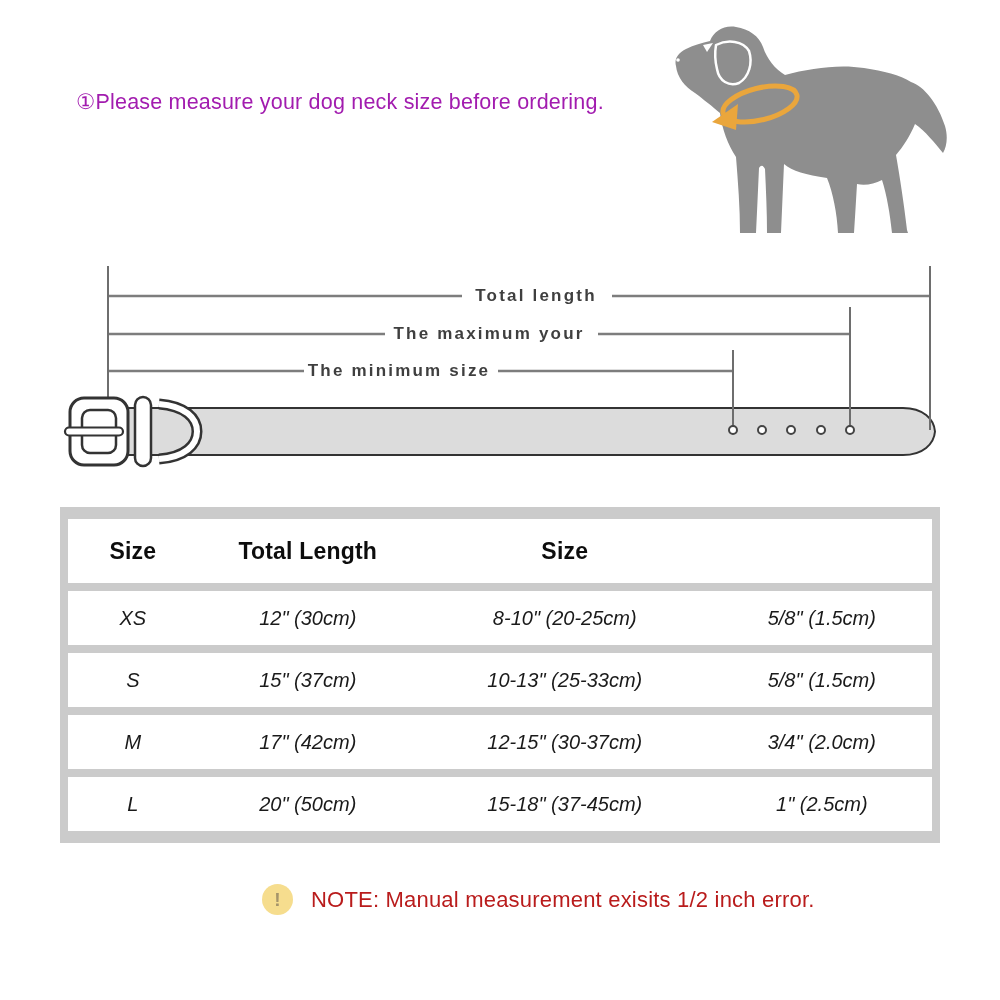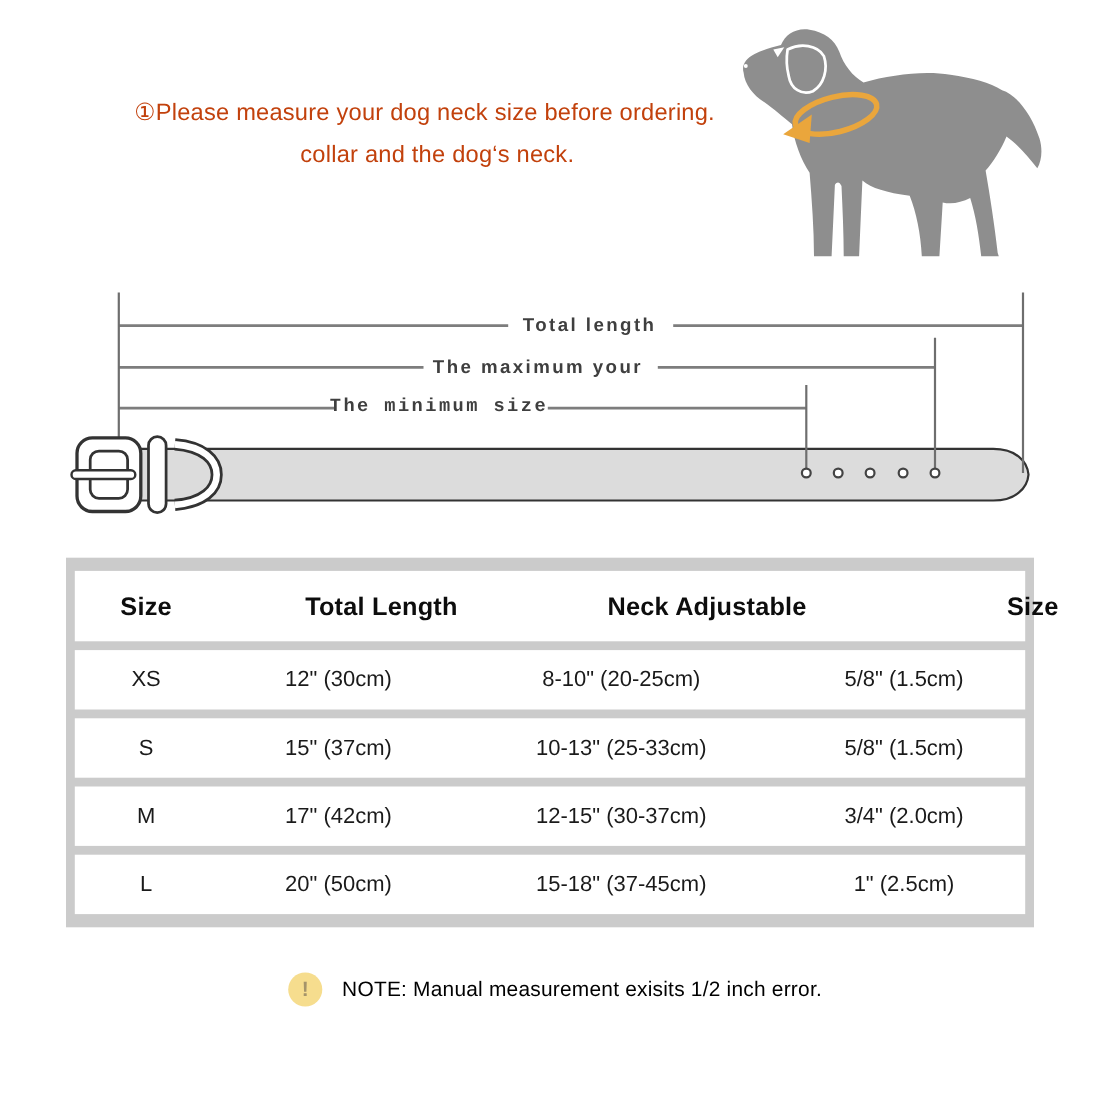--- a/index.html
+++ b/index.html
@@ -1,64 +1,63 @@
 <!DOCTYPE html>
 <html><head>
 <meta charset="utf-8">
 <style>
   * { margin:0; padding:0; box-sizing:border-box; }
   html,body { background:#ffffff; }
   body { font-family:"Liberation Sans", sans-serif; }
   .canvas { position:relative; width:1000px; height:1000px; background:#ffffff; overflow:hidden; }
 
   
-  .instructions { position:absolute; left:76px; top:88px; width:620px; color:#c2410c;text-align:center; }
+  .instructions { position:absolute; left:76px; top:88px; width:620px; color:#a21caf; }
   .instr-line { font-size:21.5px; line-height:28px; letter-spacing:0.2px; }
   .instr-line.l1 { margin-bottom:10px; }
   .instr-line.l2 { margin-bottom:1px; }
   .instr-line.l3 { padding-left:23px; }
 
   
   .dog-wrap { position:absolute; left:648px; top:16px; width:312px; height:228px; }
 
   
   .diagram-wrap { position:absolute; left:55px; top:260px; width:890px; height:212px; }
   .dim-label { position:absolute; transform:translateX(-50%); font-size:17px; font-weight:600;
                letter-spacing:2.2px; color:#3f3f3f; white-space:nowrap; }
   .dim-label.total { left:536px; top:286px; }
   .dim-label.max   { left:489px; top:324px; }
-  .dim-label.min   { left:399px; top:361px;font-family:Liberation Mono, monospace; }
+  .dim-label.min   { left:399px; top:361px; }
 
   
   .size-table { position:absolute; left:60px; top:507px; width:880px; height:336px;
                 background:#cbcbcb; padding:12px 8px; }
   .t-row { display:grid; grid-template-columns:15% 25.5% 34% 25.5%; align-items:center;
            background:#ffffff; }
-  .t-row.header { height:64px; margin-bottom:8px;gap:39px; }
+  .t-row.header { height:64px; margin-bottom:8px; }
   .t-row.body { height:54px; margin-bottom:8px; }
   .t-row.body:last-child { margin-bottom:0; }
   .t-cell { text-align:center; }
   .t-row.header .t-cell { font-size:23px; font-weight:bold; color:#0d0d0d; letter-spacing:0.2px; }
-  .t-row.body .t-cell { font-size:20px; color:#1a1a1a; }
+  .t-row.body .t-cell { font-size:20px; color:#1a1a1a;font-style:italic; }
 
   
   .note { position:absolute; left:262px; top:884px; display:flex; align-items:center; }
   .note-badge { width:31px; height:31px; border-radius:50%; background:#f6dd8e;
                 display:flex; align-items:center; justify-content:center;
                 color:#a5946a; font-size:19px; font-weight:bold; flex:0 0 auto; }
-  .note-text { margin-left:18px; font-size:19px; color:#000000; letter-spacing:0.2px; white-space:nowrap; }
+  .note-text { margin-left:18px; font-size:22px; color:#b91c1c; letter-spacing:0.2px; white-space:nowrap; }
 </style>
 </head>
 <body>
 
 <div class="canvas">
 
   <div class="instructions">
     <div class="instr-line l1">①Please measure your dog neck size before ordering.</div>
-    <div class="instr-line l3">collar and the dog‘s neck.</div>
   </div>
 
   <div class="dog-wrap">
     <svg width="312" height="228" viewBox="0 0 312 228">
       <path fill="#8e8e8e" d="M28,50
         C26,43 30,37 38,33 C46,29 54,27 62,25
         C66,15 76,9 88,11 C101,13 111,20 115,31
         C119,43 127,53 137,59
         C162,52 192,48 216,52 C236,55 252,59 263,66
         C276,70 290,88 297,110 C300,120 299,130 295,137
@@ -127,21 +126,20 @@
     </svg>
   </div>
   <div class="dim-label total">Total length</div>
   <div class="dim-label max">The maximum your</div>
   <div class="dim-label min">The minimum size</div>
 
   <div class="size-table">
     <div class="t-row header">
       <div class="t-cell">Size</div>
       <div class="t-cell">Total Length</div>
-      <div class="t-cell">Neck Adjustable</div>
       <div class="t-cell">Size</div>
     </div>
     <div class="t-row body">
       <div class="t-cell">XS</div>
       <div class="t-cell">12" (30cm)</div>
       <div class="t-cell">8-10" (20-25cm)</div>
       <div class="t-cell">5/8" (1.5cm)</div>
     </div>
     <div class="t-row body">
       <div class="t-cell">S</div>

